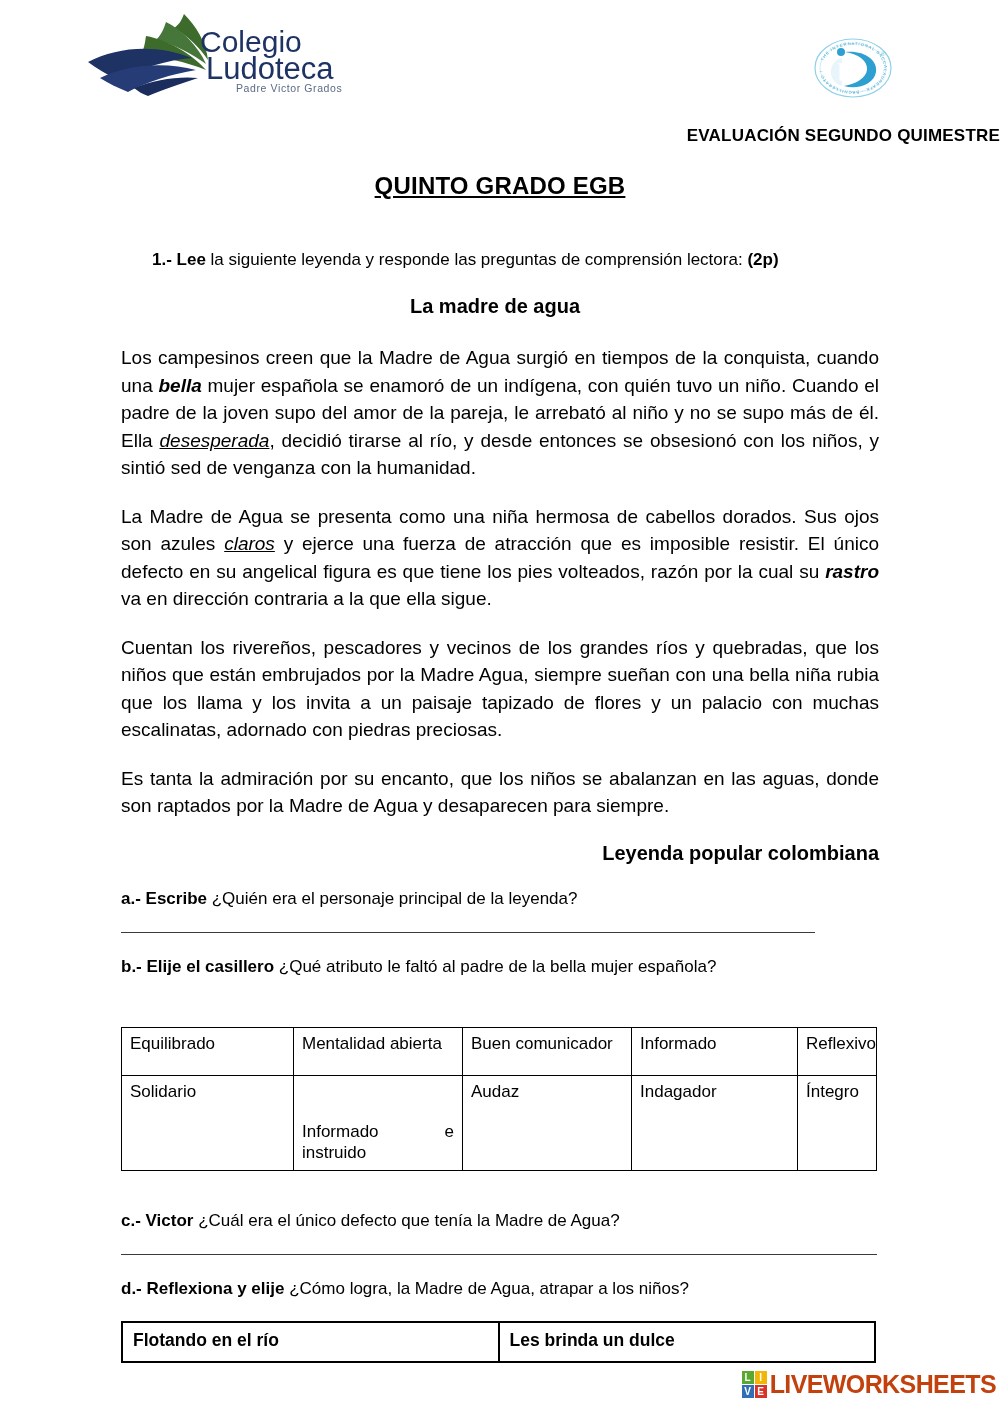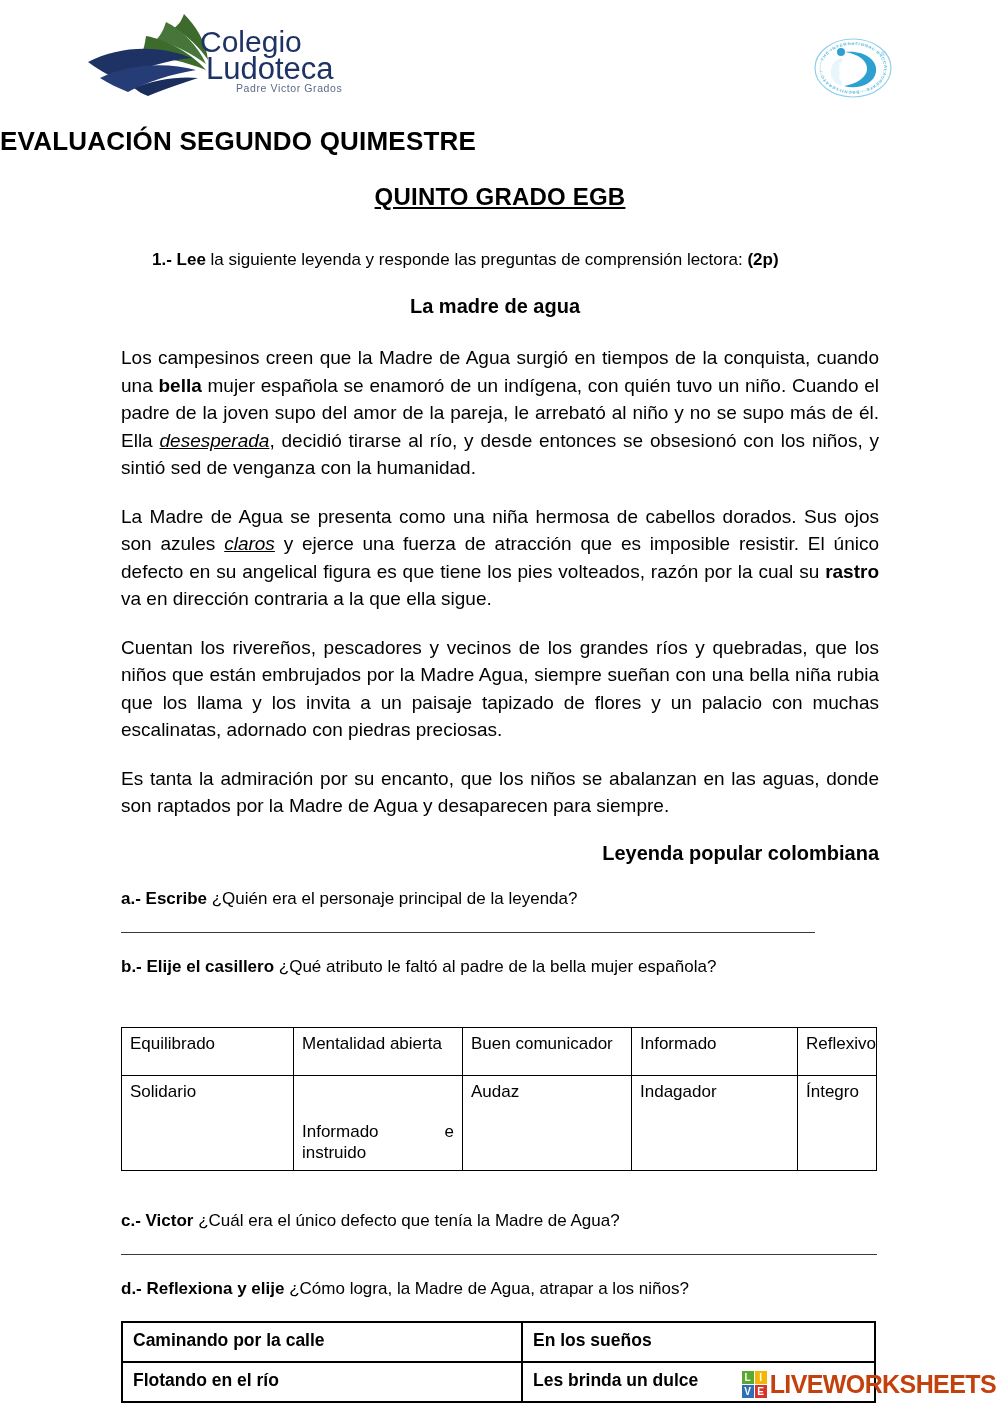--- a/index.html
+++ b/index.html
@@ -32,23 +32,23 @@
   .logo-ib {
     position: absolute;
     left: 812px;
     top: 34px;
     width: 82px;
     height: 68px;
   }
 
   
   .doc-title {
-    text-align: left;
-    font-weight: bold;
-    font-size: 26px;
+    text-align: right;
+    font-weight: bold;
+    font-size: 17px;
     letter-spacing: 0.2px;
     margin: 14px 0 0 0;
   }
   .doc-subtitle {
     text-align: center;
     font-weight: bold;
     font-size: 24px;
     letter-spacing: 0.2px;
     margin: 26px 0 3px 0;
     text-decoration: underline;
@@ -78,21 +78,21 @@
   }
 
   p.body-par {
     font-size: 19px;
     line-height: 27.5px;
     text-align: justify;
     margin: 21px 0 0 0;
     hyphens: none;
   }
   p.body-par.first { margin-top: 26px; }
-  .bold { font-weight: bold; }
+  .bold { font-weight: bold; font-style: italic; }
   .italic-underline { font-style: italic; text-decoration: underline; }
 
   .attribution {
     text-align: right;
     font-weight: bold;
     font-size: 20px;
     margin-top: 22px;
   }
 
   
@@ -302,24 +302,20 @@
   </div>
   <div class="answer-line long"></div>
 
   <div class="question">
     <span class="qlead">d.-  Reflexiona y elije</span><span> ¿Cómo logra, la Madre de Agua, atrapar a los niños?</span>
   </div>
 
   <table class="choices">
     <tbody>
       <tr>
-        <td style="width:378px">Caminando por la calle</td>
-        <td>En los sueños</td>
-      </tr>
-      <tr>
         <td>Flotando en el río</td>
         <td>Les brinda un dulce</td>
       </tr>
     </tbody>
   </table>
 
 </div>
 
 <div class="footer">
   <div class="lw-logo">

